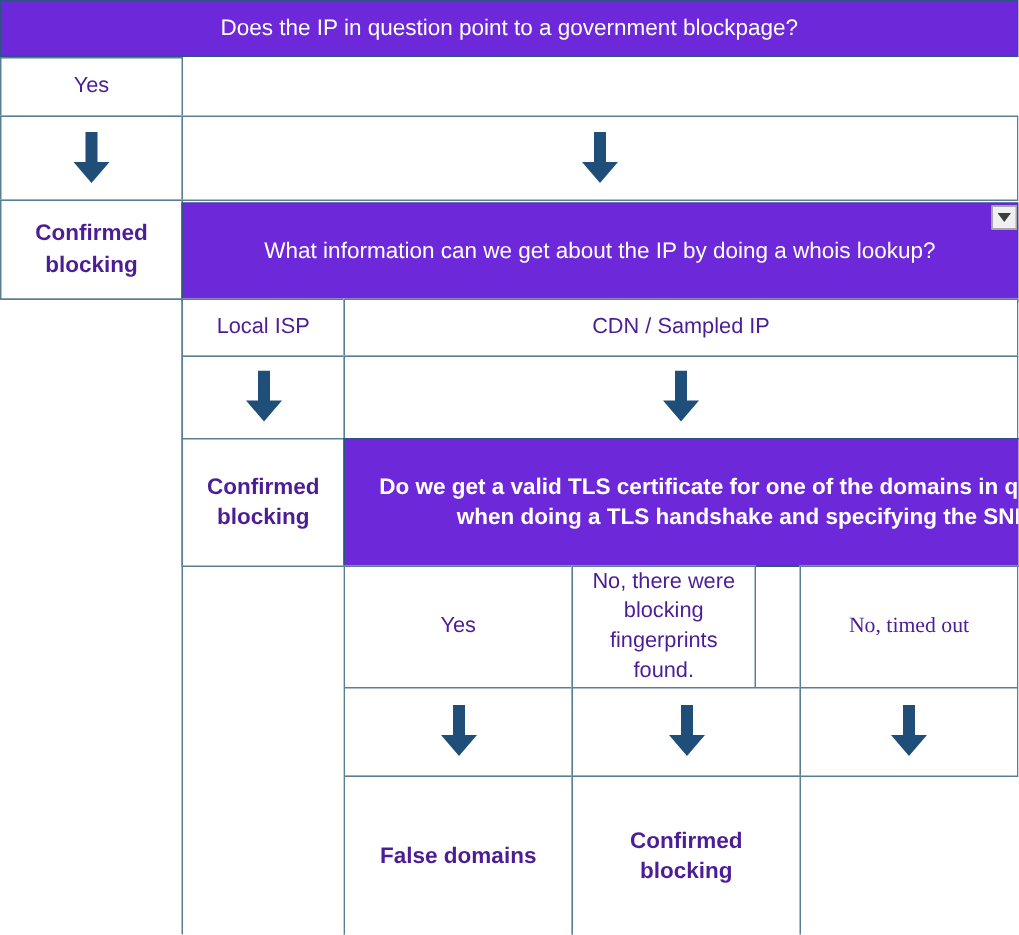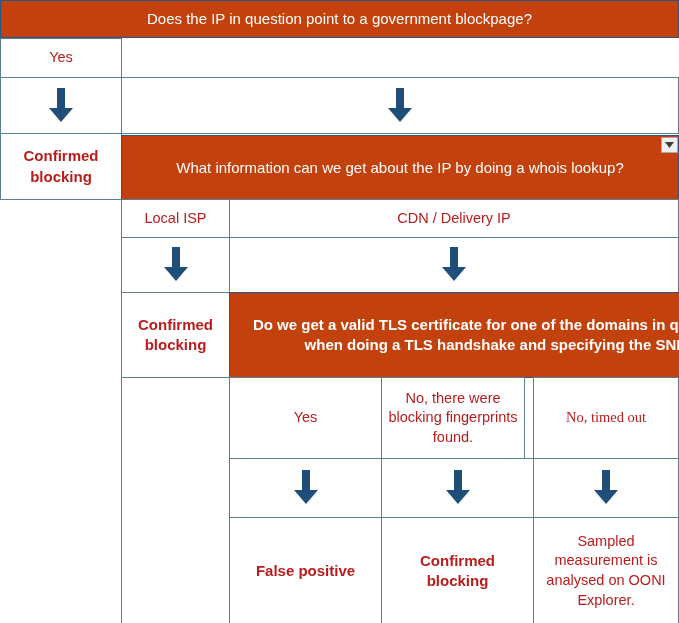--- a/index.html
+++ b/index.html
@@ -22,32 +22,32 @@
 
   
   .cell {
     position: absolute;
     box-sizing: border-box;
     display: flex;
     align-items: center;
     justify-content: center;
     text-align: center;
     background: #ffffff;
-    color: #b91c1c;
+    color: #4c1d95;
     font-size: 14.5px;
     line-height: 1.35;
     padding: 2px 6px;
   }
   .cell.bordered {
     border: 1px solid #5b7f92;
   }
   .cell.no-bottom { border-bottom: none; }
 
   .question {
-    background: #c2410c;
+    background: #6d28d9;
     color: #ffffff;
     font-weight: 400;
     border: 1px solid #2a5483;
   }
   .question .qtext {
     display: block;
     width: 100%;
     padding: 0 10px;
     box-sizing: border-box;
   }
@@ -150,21 +150,21 @@
   <div class="dropdown-btn" style="left:661px; top:137px;">
     <svg width="9" height="6" viewBox="0 0 9 6">
       <polygon points="0,0 9,0 4.5,6" fill="#3d3d3d"></polygon>
     </svg>
   </div>
 
   <div class="cell bordered" style="left:121px; top:199px; width:109px; height:39px;align-items:center;">
     <span>Local ISP</span>
   </div>
   <div class="cell bordered" style="left:229px; top:199px; width:450px; height:39px;">
-    <span>CDN / Delivery IP</span>
+    <span>CDN / Sampled IP</span>
   </div>
 
   <div class="arrow-cell" style="left:121px; top:237px; width:109px; height:56px;">
     <svg class="arrow" viewBox="0 0 30 36">
       <polygon points="11,0 19,0 19,20 27,20 15,34 3,20 11,20" fill="#1f4e79"></polygon>
     </svg>
   </div>
   <div class="arrow-cell" style="left:229px; top:237px; width:450px; height:56px;">
     <svg class="arrow" viewBox="0 0 30 36">
       <polygon points="11,0 19,0 19,20 27,20 15,34 3,20 11,20" fill="#1f4e79"></polygon>
@@ -175,21 +175,21 @@
     <span>Confirmed blocking</span>
   </div>
 
   <div class="cell question question-bold" style="left:229px; top:292px; width:527px; height:86px;">
     <span class="qtext">Do we get a valid TLS certificate for one of the domains in question when doing a TLS handshake and specifying the SNI</span>
   </div>
 
   <div class="cell bordered" style="left:229px; top:377px; width:153px; height:82px;">
     <span>Yes</span>
   </div>
-  <div class="cell bordered" style="left:381px; top:377px; width:144px; height:82px;">
+  <div class="cell bordered" style="left:381px; top:377px; width:123px; height:82px;">
     <span>No, there were blocking fingerprints found.</span>
   </div>
   <div class="cell bordered" style="left:533px; top:377px; width:146px; height:82px;font-family:Liberation Serif, serif;">
     <span>No, timed out</span>
   </div>
 
   <div class="arrow-cell" style="left:229px; top:458px; width:153px; height:60px;">
     <svg class="arrow" viewBox="0 0 30 36">
       <polygon points="11,0 19,0 19,20 27,20 15,34 3,20 11,20" fill="#1f4e79"></polygon>
     </svg>
@@ -199,28 +199,25 @@
       <polygon points="11,0 19,0 19,20 27,20 15,34 3,20 11,20" fill="#1f4e79"></polygon>
     </svg>
   </div>
   <div class="arrow-cell" style="left:533px; top:458px; width:146px; height:60px;">
     <svg class="arrow" viewBox="0 0 30 36">
       <polygon points="11,0 19,0 19,20 27,20 15,34 3,20 11,20" fill="#1f4e79"></polygon>
     </svg>
   </div>
 
   <div class="cell bordered outcome no-bottom" style="left:229px; top:517px; width:153px; height:107px;">
-    <span>False positive</span>
+    <span>False domains</span>
   </div>
   <div class="cell bordered outcome no-bottom" style="left:381px; top:517px; width:153px; height:107px;">
     <span>Confirmed blocking</span>
   </div>
-  <div class="cell bordered plain no-bottom" style="left:533px; top:517px; width:146px; height:107px; font-size:14.5px;">
-    <span>Sampled measurement is analysed on OONI Explorer.</span>
-  </div>
 
   <div class="vrule" style="left:121px; top:199px; height:424px;"></div>
 
   <div class="hrule" style="left:0px; top:199px; width:122px;"></div>
 
   <div class="vrule" style="left:229px; top:377px; height:246px;"></div>
 
   <div class="blank" style="left:122px; top:378px; width:107px; height:245px;"></div>
 
 </div>

